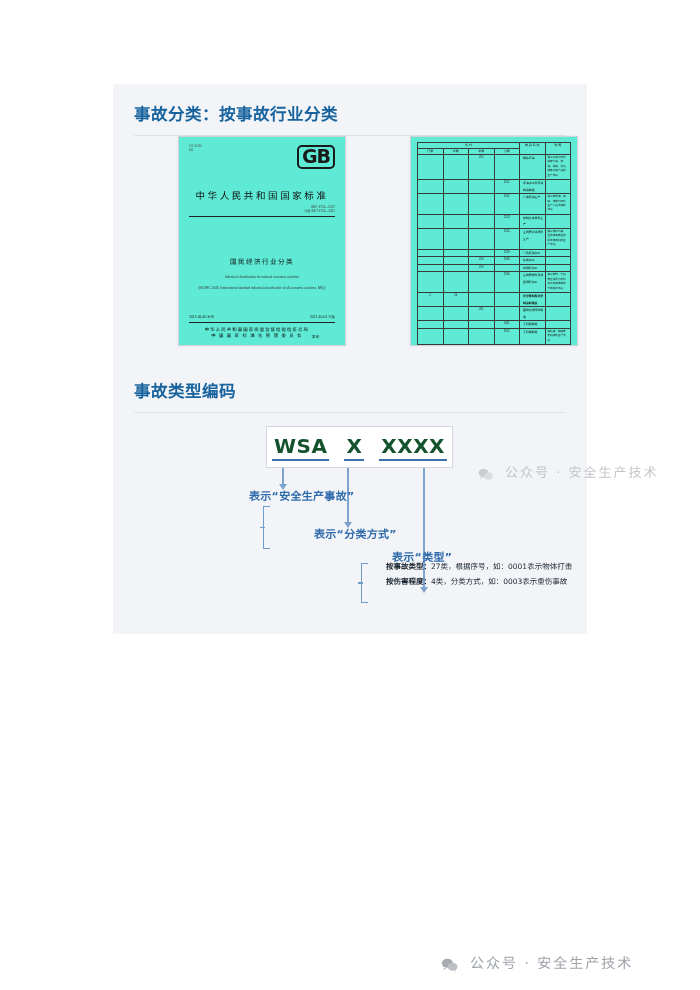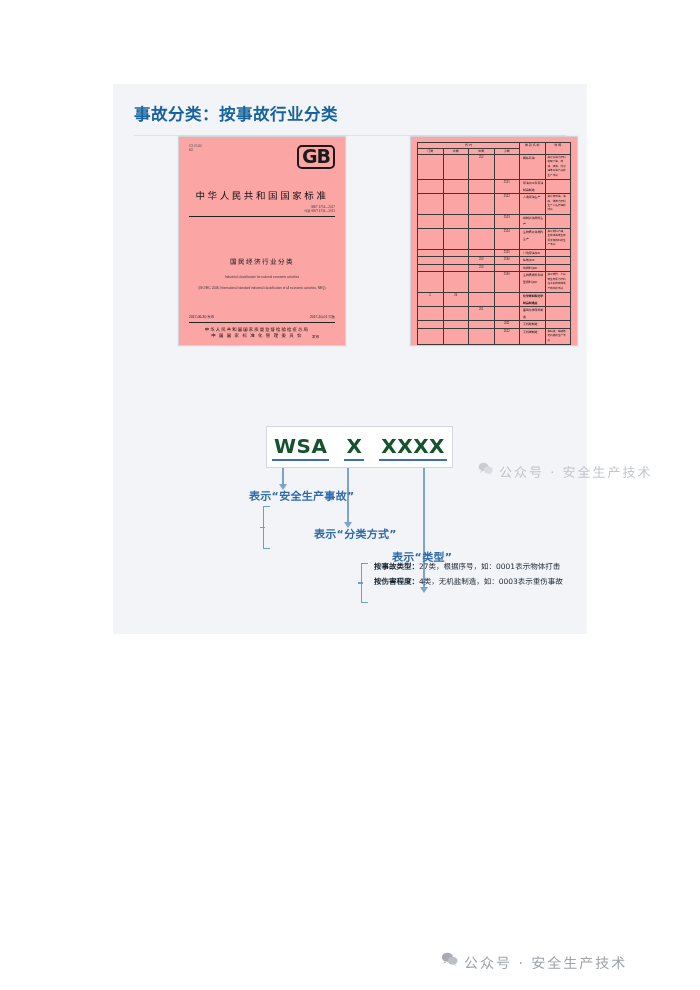--- a/index.html
+++ b/index.html
@@ -31,21 +31,21 @@
   #sec1 .sec-rule{margin-top:9px;}
 
   #sec2{position:absolute;left:21px;top:297px;width:432px;}
   #sec2 .sec-title{font-size:16.5px;line-height:22px;}
   #sec2 .sec-rule{margin-top:9px;}
 
   
   .imgs{position:absolute;left:65px;top:52px;width:400px;height:217px;}
 
   .doc{
-    position:absolute;top:0;background:#fca5a5;
+    position:absolute;top:0;background:#5eead4;
     border:1px solid #cfd4da;box-sizing:border-box;
     box-shadow:0 0 2px rgba(0,0,0,.08);
     overflow:hidden;
   }
   
   #doc-cover{left:0;width:168px;height:210px;padding:8px 10px;}
   .cv-topline{display:flex;justify-content:space-between;align-items:flex-start;}
   .cv-icscode{font-size:2.6px;line-height:3.6px;color:#5a5a5a;}
   .cv-gb{
     font-family:"DejaVu Sans","Liberation Sans",sans-serif;
@@ -83,21 +83,21 @@
   .tb td,.tb th{border:.4px solid #3a3a3a;padding:0;vertical-align:top;}
   .tb .hdr{text-align:center;font-size:3px;line-height:5px;color:#111;font-weight:normal;}
   .tb .code{text-align:center;font-size:2.6px;line-height:6.6px;color:#222;}
   .tb .nm{font-size:2.9px;line-height:6.6px;color:#111;padding-left:3px;}
   .tb .nm.b{font-weight:bold;}
   .tb .ds{font-size:2.6px;line-height:4.4px;color:#222;padding:1px 2px;}
   .c1{width:9%}.c2{width:9%}.c3{width:10%}.c4{width:10%}.c5{width:30%}.c6{width:32%}
 
   
   .wm{
-    position:absolute;display:flex;align-items:flex-start;gap:6px;
+    position:absolute;display:flex;align-items:flex-end;gap:12px;
     color:#b9bdc2;white-space:nowrap;pointer-events:none;
   }
   .wm .wm-txt{font-size:13px;letter-spacing:2px;font-family:"DejaVu Sans","Liberation Sans",sans-serif;}
   .wm svg{display:block;}
   #wm-top{left:300px;top:326px;opacity:.85;}
   #wm-bot{left:307px;top:526px;}
   #wm-bot .wm-txt{font-size:14px;color:#9fa4a9;}
 
   
   .diagram{position:absolute;left:21px;top:342px;width:440px;height:190px;}
@@ -149,21 +149,21 @@
   }
 
   #brk1{left:129px;top:80px;height:43px;}
   .opts{position:absolute;left:138px;top:77px;}
   .opt{
     font-family:"DejaVu Sans","Liberation Sans",sans-serif;
     font-size:8px;line-height:16px;color:#18232f;white-space:nowrap;font-weight:bold;
   }
 
   #brk2{left:227px;top:137px;height:40px;}
-  .details{position:absolute;left:240px;top:133px;}
+  .details{position:absolute;left:252px;top:133px;}
   .det{
     font-family:"DejaVu Sans","Liberation Sans",sans-serif;
     font-size:7.5px;line-height:15px;color:#18232f;white-space:nowrap;
   }
   .det b{font-weight:bold;}
 </style>
 </head>
 <body>
 
 <div class="page">
@@ -343,20 +343,24 @@
         <svg width="15" height="13" viewBox="0 0 24 20">
           <ellipse cx="9" cy="7.5" rx="8" ry="6.6" fill="#c3c7cc"></ellipse>
           <path d="M5 13.5 L3 17 L7.2 14.6 Z" fill="#c3c7cc"></path>
           <ellipse cx="16.5" cy="12.5" rx="7" ry="5.8" fill="#d6d9dd"></ellipse>
           <path d="M20 17.5 L22 20 L18.8 18.4 Z" fill="#d6d9dd"></path>
         </svg>
         <span class="wm-txt">公众号 · 安全生产技术</span>
       </div>
     </div>
 
+    <div class="sec-head" id="sec2">
+      <div class="sec-title">事故类型编码</div>
+      <div class="sec-rule"></div>
+    </div>
 
     <div class="diagram">
 
       <div class="codebox">
         <span class="seg" id="seg-a">WSA</span>
         <span class="seg" id="seg-b">X</span>
         <span class="seg" id="seg-c">XXXX</span>
       </div>
 
       <div class="arrow" id="ar1"></div>
@@ -369,21 +373,21 @@
 
       <div class="brk" id="brk1">
           <span class="nub"></span>
         </div>
 
       <div class="brk" id="brk2">
           <span class="nub"></span>
         </div>
       <div class="details" id="details">
           <div class="det"><b>按事故类型：</b><span>27类，根据序号，如：0001表示物体打击</span></div>
-          <div class="det"><b>按伤害程度：</b><span>4类，无机盐制造，如：0003表示重伤事故</span></div>
+          <div class="det"><b>按伤害程度：</b><span>4类，分类方式，如：0003表示重伤事故</span></div>
         </div>
 
       <div class="wm" id="wm-bot">
         <svg width="17" height="14" viewBox="0 0 24 20">
           <ellipse cx="9" cy="7.5" rx="8" ry="6.6" fill="#a8acb1"></ellipse>
           <path d="M5 13.5 L3 17 L7.2 14.6 Z" fill="#a8acb1"></path>
           <ellipse cx="16.5" cy="12.5" rx="7" ry="5.8" fill="#bcc0c5"></ellipse>
           <path d="M20 17.5 L22 20 L18.8 18.4 Z" fill="#bcc0c5"></path>
         </svg>
         <span class="wm-txt">公众号 · 安全生产技术</span>

